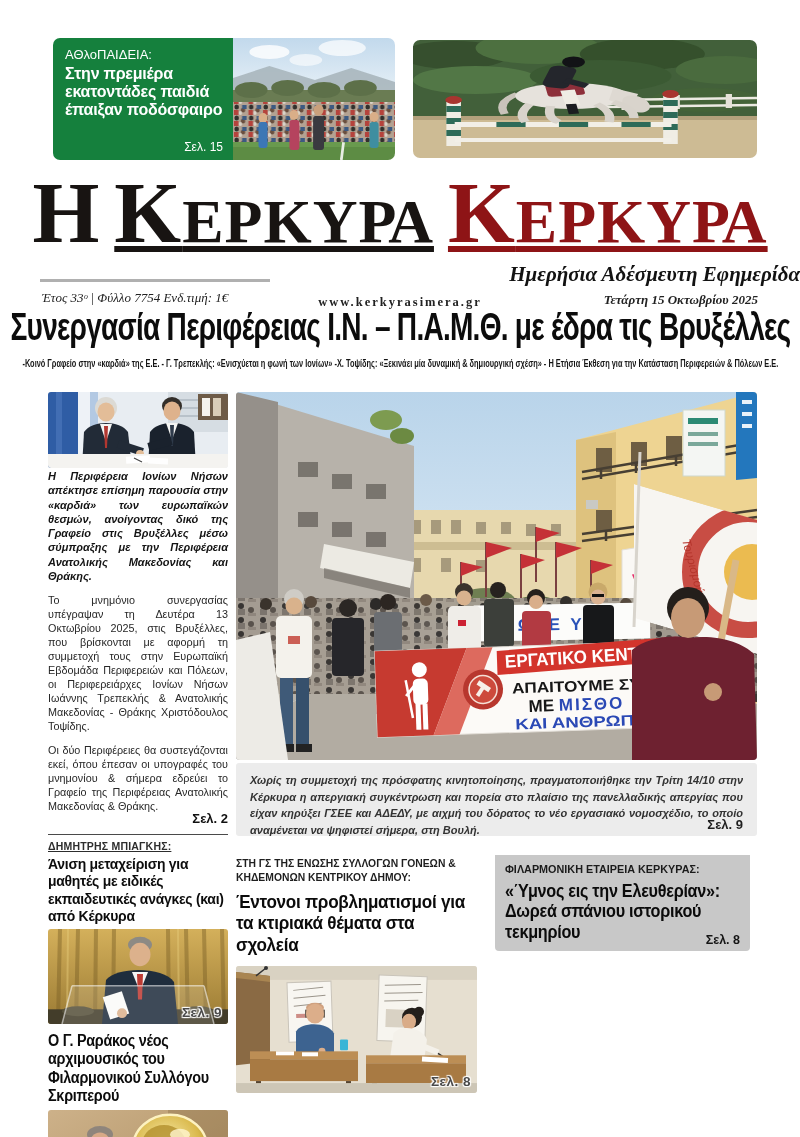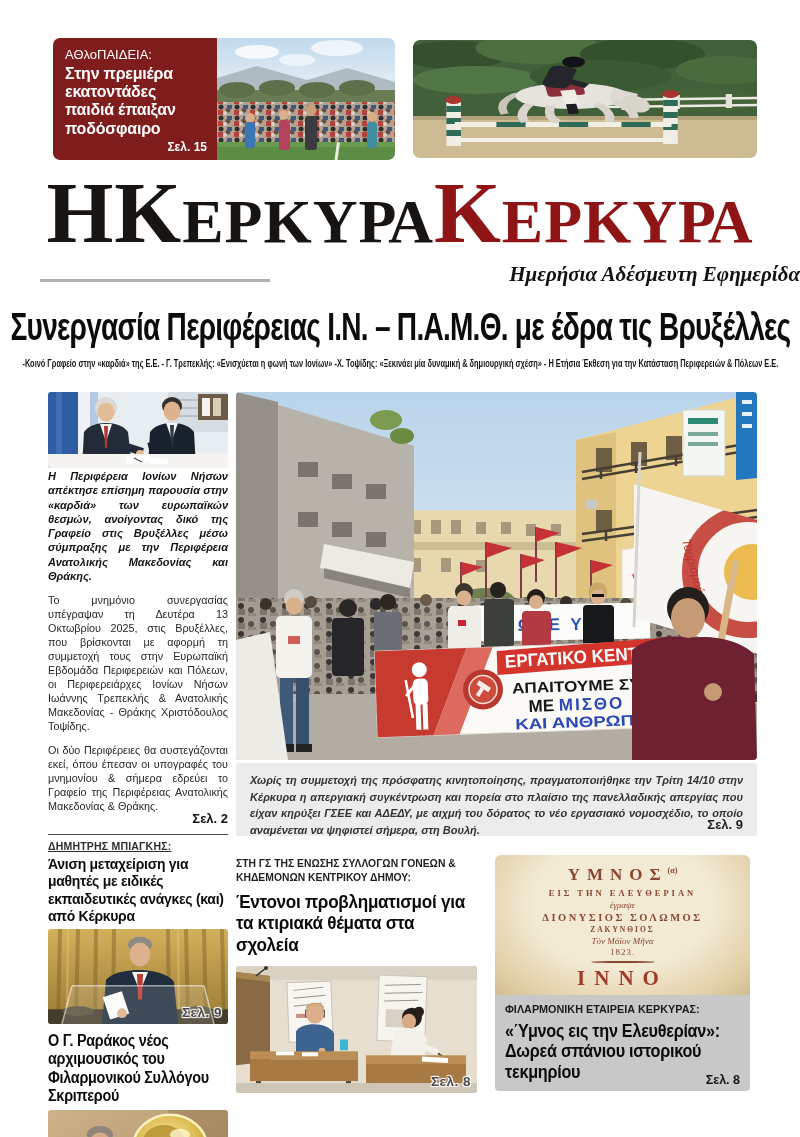--- a/index.html
+++ b/index.html
@@ -4,37 +4,37 @@
 <style>
   html,body{margin:0;padding:0;background:#ffffff;}
   .pg{position:relative;width:800px;height:1137px;background:#fff;margin:0 auto;
       font-family:"Liberation Sans",sans-serif;overflow:hidden;}
 
   
   .teaser{position:absolute;display:flex;border-radius:7px;overflow:hidden;}
   #tL{left:53px;top:38px;width:342px;height:122px;}
   #tR{left:413px;top:40px;width:344px;height:118px;}
   .tbox{color:#fff;padding:9px 10px 6px 12px;position:relative;box-sizing:border-box;flex:none;}
-  #tL .tbox{width:164px;background:#7f1d1d;}
+  #tL .tbox{width:180px;background:#15803d;}
   #tR .tbox{width:179px;background:#2b4d9e;}
   .tkick{font-size:13px;margin-bottom:3px;}
   .ttitle{font-weight:bold;font-size:16px;line-height:1.14;letter-spacing:-.2px;}
   #tR .ttitle{font-size:15px;line-height:1.12;}
   .tsub{font-style:italic;font-size:11.5px;line-height:1.18;margin-top:3px;}
-  .tpage{position:absolute;right:10px;bottom:6px;font-weight:bold;font-size:12px;}
+  .tpage{position:absolute;right:10px;bottom:6px;font-weight:normal;font-size:12px;}
   .tphoto{flex:1;position:relative;}
   .tphoto svg,.photo svg,.mainphoto svg{display:block;width:100%;height:100%;}
 
   
   .mast{position:absolute;left:40px;right:40px;top:174px;display:flex;justify-content:center;
         font-family:"Liberation Serif",serif;}
   .mastline{display:inline-block;white-space:nowrap;line-height:.92;}
   .mword{display:inline-block;font-weight:bold;font-size:62px;letter-spacing:1px;color:#181412;}
   .mword::first-letter{font-size:86px;}
-  .mword+.mword{}
+  .mword+.mword{margin-left:14px;text-decoration:underline;}
   .mred{color:#8e1416;}
   .tagrule{position:absolute;left:40px;top:279px;width:230px;height:3px;background:#b0b0b0;}
   .tagline{position:absolute;left:0;right:0;top:262px;text-align:right;
            font-family:"Liberation Serif",serif;font-weight:bold;font-style:italic;
            font-size:21px;color:#121212;}
   .inforow{position:absolute;left:42px;right:42px;top:290px;height:20px;
            font-family:"Liberation Serif",serif;font-size:13px;color:#222;}
   .issue{position:absolute;left:0;top:0;font-style:italic;}
   .site{position:absolute;left:0;right:0;top:5px;text-align:center;font-weight:bold;letter-spacing:2px;font-size:12.5px;}
   .pdate{position:absolute;right:0;top:2px;font-style:italic;font-weight:bold;}
@@ -198,20 +198,25 @@
     </div>
   </div>
 
   <div class="mast">
     <div class="mastline" style="transform: scaleX(1);">
       <span class="mword">Η</span><span class="mword">ΚΕΡΚΥΡΑ</span><span class="mword mred">ΚΕΡΚΥΡΑ</span>
     </div>
   </div>
   <div class="tagrule"></div>
   <div class="tagline">Ημερήσια Αδέσμευτη Εφημερίδα</div>
+  <div class="inforow">
+    <span class="issue">Έτος 33ᵒ | Φύλλο 7754 Ενδ.τιμή: 1€</span>
+    <span class="site">www.kerkyrasimera.gr</span>
+    <span class="pdate">Τετάρτη 15 Οκτωβρίου 2025</span>
+  </div>
 
   <div class="leadhl">
     <span class="fitline" style="transform: scaleX(0.737938);">Συνεργασία Περιφέρειας Ι.Ν. – Π.Α.Μ.Θ. με έδρα τις Βρυξέλλες</span>
   </div>
   <div class="deck">
     <span class="fitline" style="transform: scaleX(0.704567);">-Κοινό Γραφείο στην «καρδιά» της Ε.Ε. - Γ. Τρεπεκλής: «Ενισχύεται η φωνή των Ιονίων» -Χ. Τοψίδης: «Ξεκινάει μία δυναμική &amp; δημιουργική σχέση» - Η Ετήσια Έκθεση για την Κατάσταση Περιφερειών &amp; Πόλεων Ε.Ε.</span>
   </div>
 
   <div class="colL">
     <div class="photo ph1">
@@ -578,31 +583,20 @@
           <rect x="110" y="116" width="5" height="12" fill="#54432e"></rect>
         <rect x="136" y="118" width="5" height="10" fill="#54432e"></rect>
           <rect x="222" y="118" width="5" height="10" fill="#54432e"></rect>
         <rect x="0" y="118" width="241" height="10" fill="#cdc6b6"></rect>
       </svg>
       <div class="badge">Σελ. 8</div>
     </div>
   </div>
 
   <div class="hymn">
-    <div class="docpane">
-      <div class="d1"><span>ΥΜΝΟΣ</span><sup>(α)</sup></div>
-      <div class="d2">ΕΙΣ ΤΗΝ ΕΛΕΥΘΕΡΙΑΝ</div>
-      <div class="d3">έγραψε</div>
-      <div class="d4">ΔΙΟΝΥΣΙΟΣ ΣΟΛΩΜΟΣ</div>
-      <div class="d5">ΖΑΚΥΝΘΙΟΣ</div>
-      <div class="d6">Τὸν Μάϊον Μῆνα</div>
-      <div class="d7">1823.</div>
-      <div class="dsep"></div>
-      <div class="d8">ΙΝΝΟ</div>
-    </div>
     <div class="hymnbox">
       <div class="kick4 cond94">ΦΙΛΑΡΜΟΝΙΚΗ ΕΤΑΙΡΕΙΑ ΚΕΡΚΥΡΑΣ:</div>
       <div class="hlb cond">«Ύμνος εις την Ελευθερίαν»: Δωρεά σπάνιου ιστορικού τεκμηρίου</div>
       <div class="hpage">Σελ. 8</div>
     </div>
   </div>
 
 </div>
 
 </body></html>

